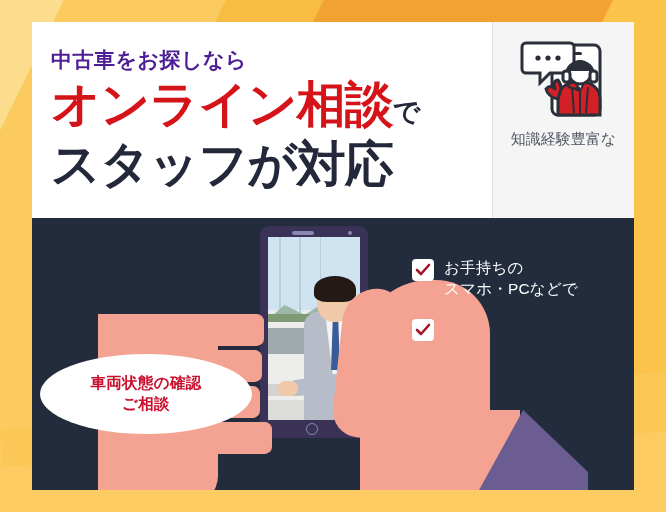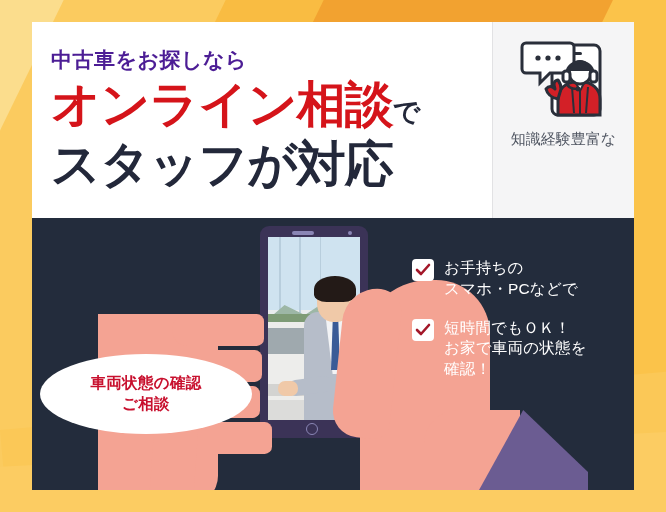--- a/index.html
+++ b/index.html
@@ -465,20 +465,17 @@
         </div>
         <div class="check-text">お手持ちの
 スマホ・PCなどで</div>
       </div>
       <div class="check-row">
         <div class="check-box">
           <svg width="16" height="16" viewBox="0 0 16 16">
             <path d="M2 8 L6 12 L14 3" fill="none" stroke="#A31729" stroke-width="2.6" stroke-linecap="round" stroke-linejoin="round"></path>
           </svg>
         </div>
-        <div class="check-text">短時間でもＯＫ！
-お家で車両の状態を
-確認！</div>
       </div>
     </div>
 
   </div>
 </div>
 
 </body></html>

